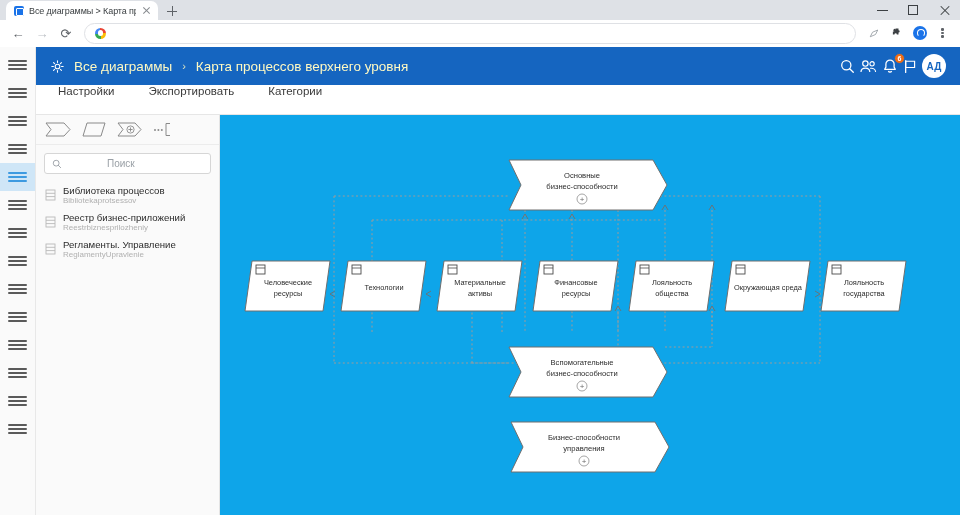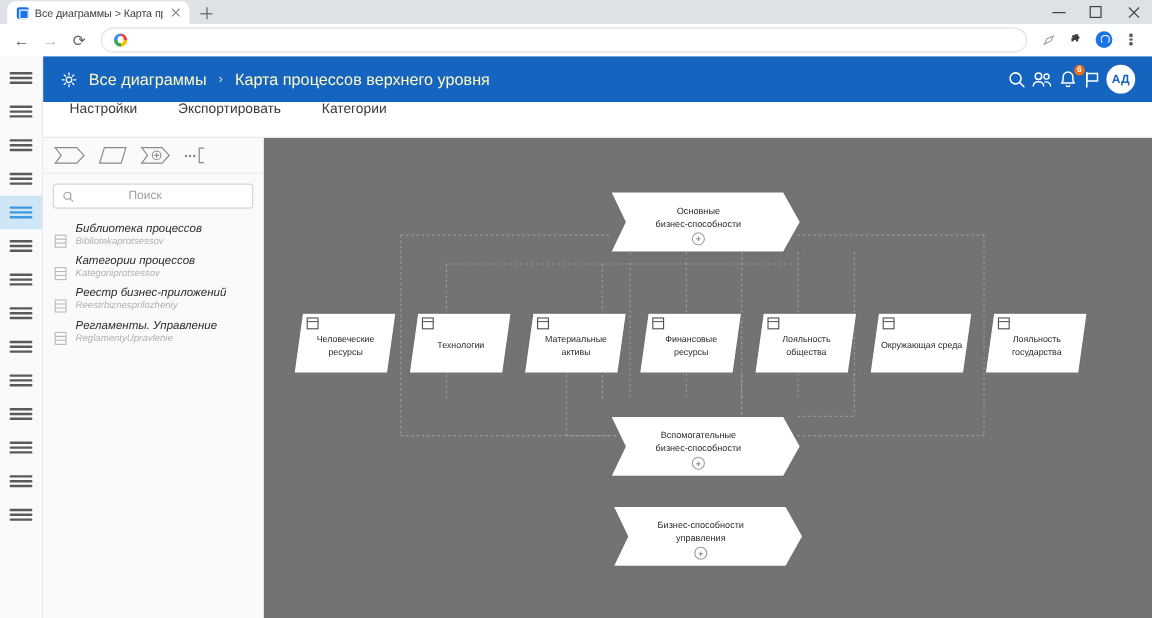--- a/index.html
+++ b/index.html
@@ -154,28 +154,28 @@
     border-bottom:1px solid #ececec;
   }
   .shape-tool{display:flex;align-items:center;justify-content:center;}
   .search-wrap{padding:8px 8px 6px;}
   .search-box{
     height:21px;border:1px solid #d6d6d6;border-radius:3px;background:#fff;
     display:flex;align-items:center;gap:6px;padding:0 7px;
   }
   .search-ph{font-size:10px;color:#9aa0a6;margin-left:39px;}
   .tree{padding:2px 0 0 0;overflow:hidden;}
-  .tree-item{display:flex;gap:7px;padding:3px 8px 3px 9px;align-items:flex-end;font-style:italic;}
+  .tree-item{display:flex;gap:7px;padding:3px 8px 3px 9px;align-items:flex-start;}
   .tree-ic{width:11px;height:12px;flex:0 0 auto;margin-top:2px;}
   .tree-txt{min-width:0;}
   .tree-title{font-size:9.6px;color:#2b2b2b;line-height:11px;white-space:nowrap;}
   .tree-sub{font-size:8px;color:#b0b0b0;line-height:10px;white-space:nowrap;}
 
   
-  .canvas{flex:1 1 auto;background:#737373;position:relative;overflow:hidden;}
+  .canvas{flex:1 1 auto;background:#0ea5e9;position:relative;overflow:hidden;}
   .canvas svg{position:absolute;left:0;top:0;}
 
   .node-label{
     font-family:"Liberation Sans", sans-serif;
     font-size:7.4px;fill:#2b2b2b;text-anchor:middle;
   }
   .node-label.cap{font-size:7.6px;}
   .plus-txt{font-size:8px;fill:#6b6b6b;text-anchor:middle;font-family:"Liberation Sans",sans-serif;}
 </style>
 </head>
@@ -454,33 +454,20 @@
           </div>
           <div class="tree-item">
             <span class="tree-ic">
               <svg width="11" height="12" viewBox="0 0 11 12">
                   <rect x="1" y="1" width="9" height="10" fill="none" stroke="#b9b9b9" stroke-width=".9"></rect>
                   <line x1="1" y1="4.3" x2="10" y2="4.3" stroke="#b9b9b9" stroke-width=".9"></line>
                   <line x1="1" y1="7.6" x2="10" y2="7.6" stroke="#b9b9b9" stroke-width=".9"></line>
                 </svg>
             </span>
             <span class="tree-txt">
-              <span class="tree-title" style="display:block">Категории процессов</span>
-              <span class="tree-sub" style="display:block">Kategoriiprotsessov</span>
-            </span>
-          </div>
-          <div class="tree-item">
-            <span class="tree-ic">
-              <svg width="11" height="12" viewBox="0 0 11 12">
-                  <rect x="1" y="1" width="9" height="10" fill="none" stroke="#b9b9b9" stroke-width=".9"></rect>
-                  <line x1="1" y1="4.3" x2="10" y2="4.3" stroke="#b9b9b9" stroke-width=".9"></line>
-                  <line x1="1" y1="7.6" x2="10" y2="7.6" stroke="#b9b9b9" stroke-width=".9"></line>
-                </svg>
-            </span>
-            <span class="tree-txt">
               <span class="tree-title" style="display:block">Реестр бизнес-приложений</span>
               <span class="tree-sub" style="display:block">Reestrbiznesprilozheniy</span>
             </span>
           </div>
           <div class="tree-item">
             <span class="tree-ic">
               <svg width="11" height="12" viewBox="0 0 11 12">
                   <rect x="1" y="1" width="9" height="10" fill="none" stroke="#b9b9b9" stroke-width=".9"></rect>
                   <line x1="1" y1="4.3" x2="10" y2="4.3" stroke="#b9b9b9" stroke-width=".9"></line>
                   <line x1="1" y1="7.6" x2="10" y2="7.6" stroke="#b9b9b9" stroke-width=".9"></line>

